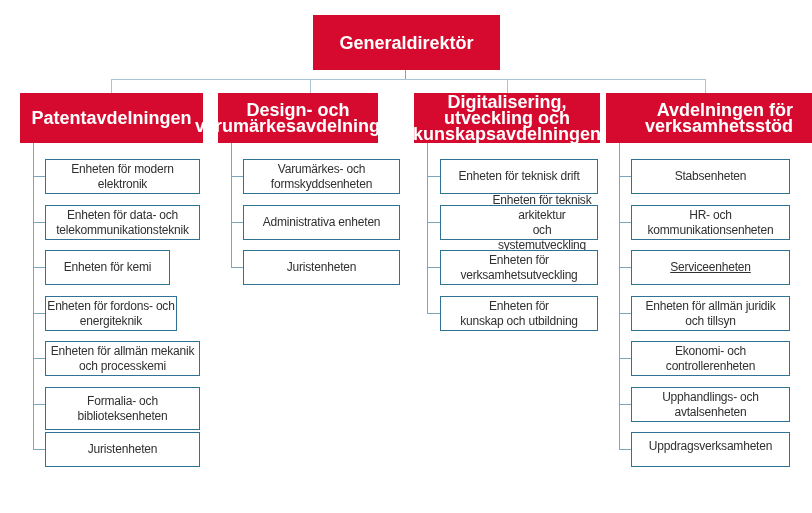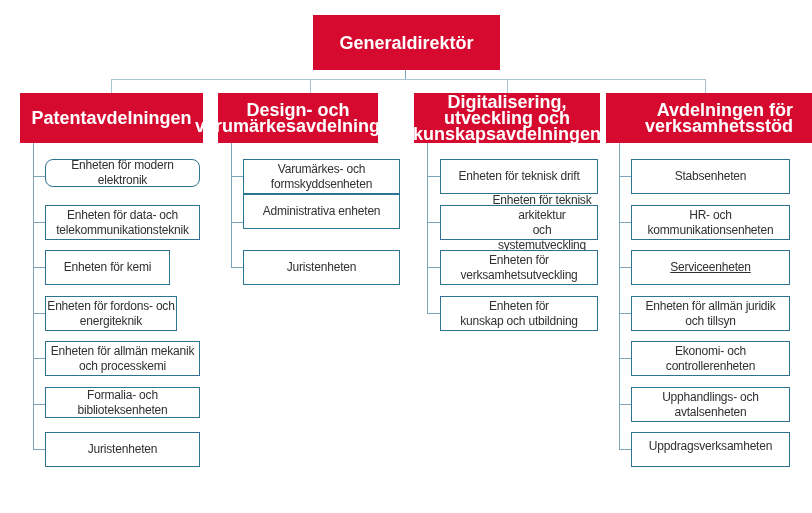--- a/index.html
+++ b/index.html
@@ -69,40 +69,40 @@
   <div class="line" style="left:619px; top:143px; width:1px; height:307px;"></div>
 
   <div class="line" style="left:33px; top:176px; width:12px; height:1px;"></div>
   <div class="line" style="left:33px; top:222px; width:12px; height:1px;"></div>
   <div class="line" style="left:33px; top:267px; width:12px; height:1px;"></div>
   <div class="line" style="left:33px; top:313px; width:12px; height:1px;"></div>
   <div class="line" style="left:33px; top:358px; width:12px; height:1px;"></div>
   <div class="line" style="left:33px; top:404px; width:12px; height:1px;"></div>
   <div class="line" style="left:33px; top:449px; width:12px; height:1px;"></div>
 
-  <div class="node unit" style="left:45px; top:159px; width:155px; height:28px;border-radius:8px;">Enheten för modern
+  <div class="node unit" style="left:45px; top:159px; width:155px; height:35px;">Enheten för modern
 elektronik</div>
   <div class="node unit" style="left:45px; top:205px; width:155px; height:35px;">Enheten för data- och
 telekommunikationsteknik</div>
   <div class="node unit" style="left:45px; top:250px; width:125px; height:35px;">Enheten för kemi</div>
   <div class="node unit" style="left:45px; top:296px; width:132px; height:35px;">Enheten för fordons- och
 energiteknik</div>
   <div class="node unit" style="left:45px; top:341px; width:155px; height:35px;">Enheten för allmän mekanik
 och processkemi</div>
-  <div class="node unit" style="left:45px; top:387px; width:155px; height:31px;">Formalia- och
+  <div class="node unit" style="left:45px; top:387px; width:155px; height:43px;">Formalia- och
 biblioteksenheten</div>
   <div class="node unit" style="left:45px; top:432px; width:155px; height:35px;">Juristenheten</div>
 
   <div class="line" style="left:231px; top:176px; width:12px; height:1px;"></div>
   <div class="line" style="left:231px; top:222px; width:12px; height:1px;"></div>
   <div class="line" style="left:231px; top:267px; width:12px; height:1px;"></div>
 
   <div class="node unit" style="left:243px; top:159px; width:157px; height:35px;">Varumärkes- och
 formskyddsenheten</div>
-  <div class="node unit" style="left:243px; top:194px; width:157px; height:35px;">Administrativa enheten</div>
+  <div class="node unit" style="left:243px; top:205px; width:157px; height:35px;">Administrativa enheten</div>
   <div class="node unit" style="left:243px; top:250px; width:157px; height:35px;">Juristenheten</div>
 
   <div class="line" style="left:427px; top:176px; width:13px; height:1px;"></div>
   <div class="line" style="left:427px; top:222px; width:13px; height:1px;"></div>
   <div class="line" style="left:427px; top:267px; width:13px; height:1px;"></div>
   <div class="line" style="left:427px; top:313px; width:13px; height:1px;"></div>
 
   <div class="node unit" style="left:440px; top:159px; width:158px; height:35px;">Enheten för teknisk drift</div>
   <div class="node unit" style="left:440px; top:205px; width:158px; height:35px;padding-left:46px;">Enheten för teknisk arkitektur
 och systemutveckling</div>

